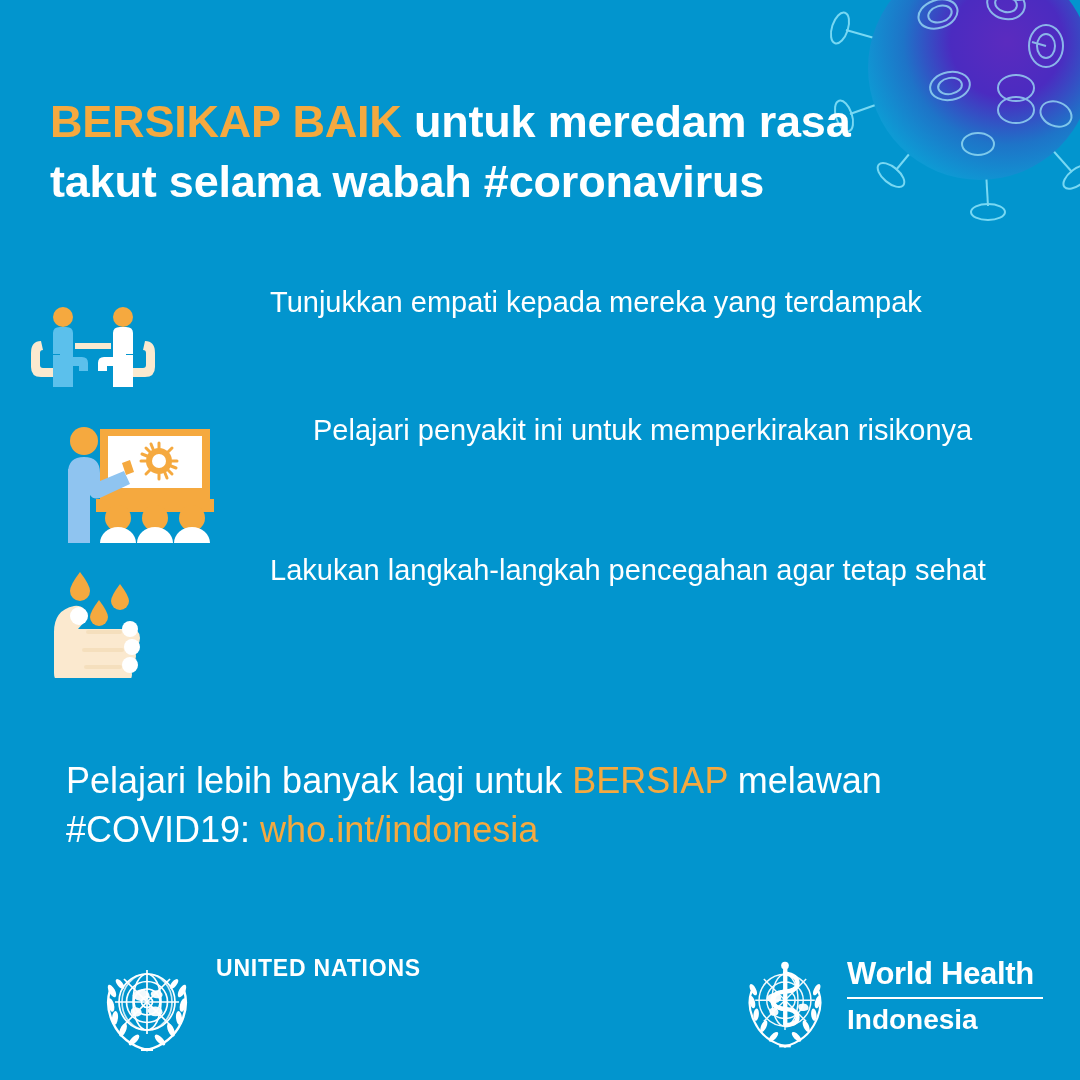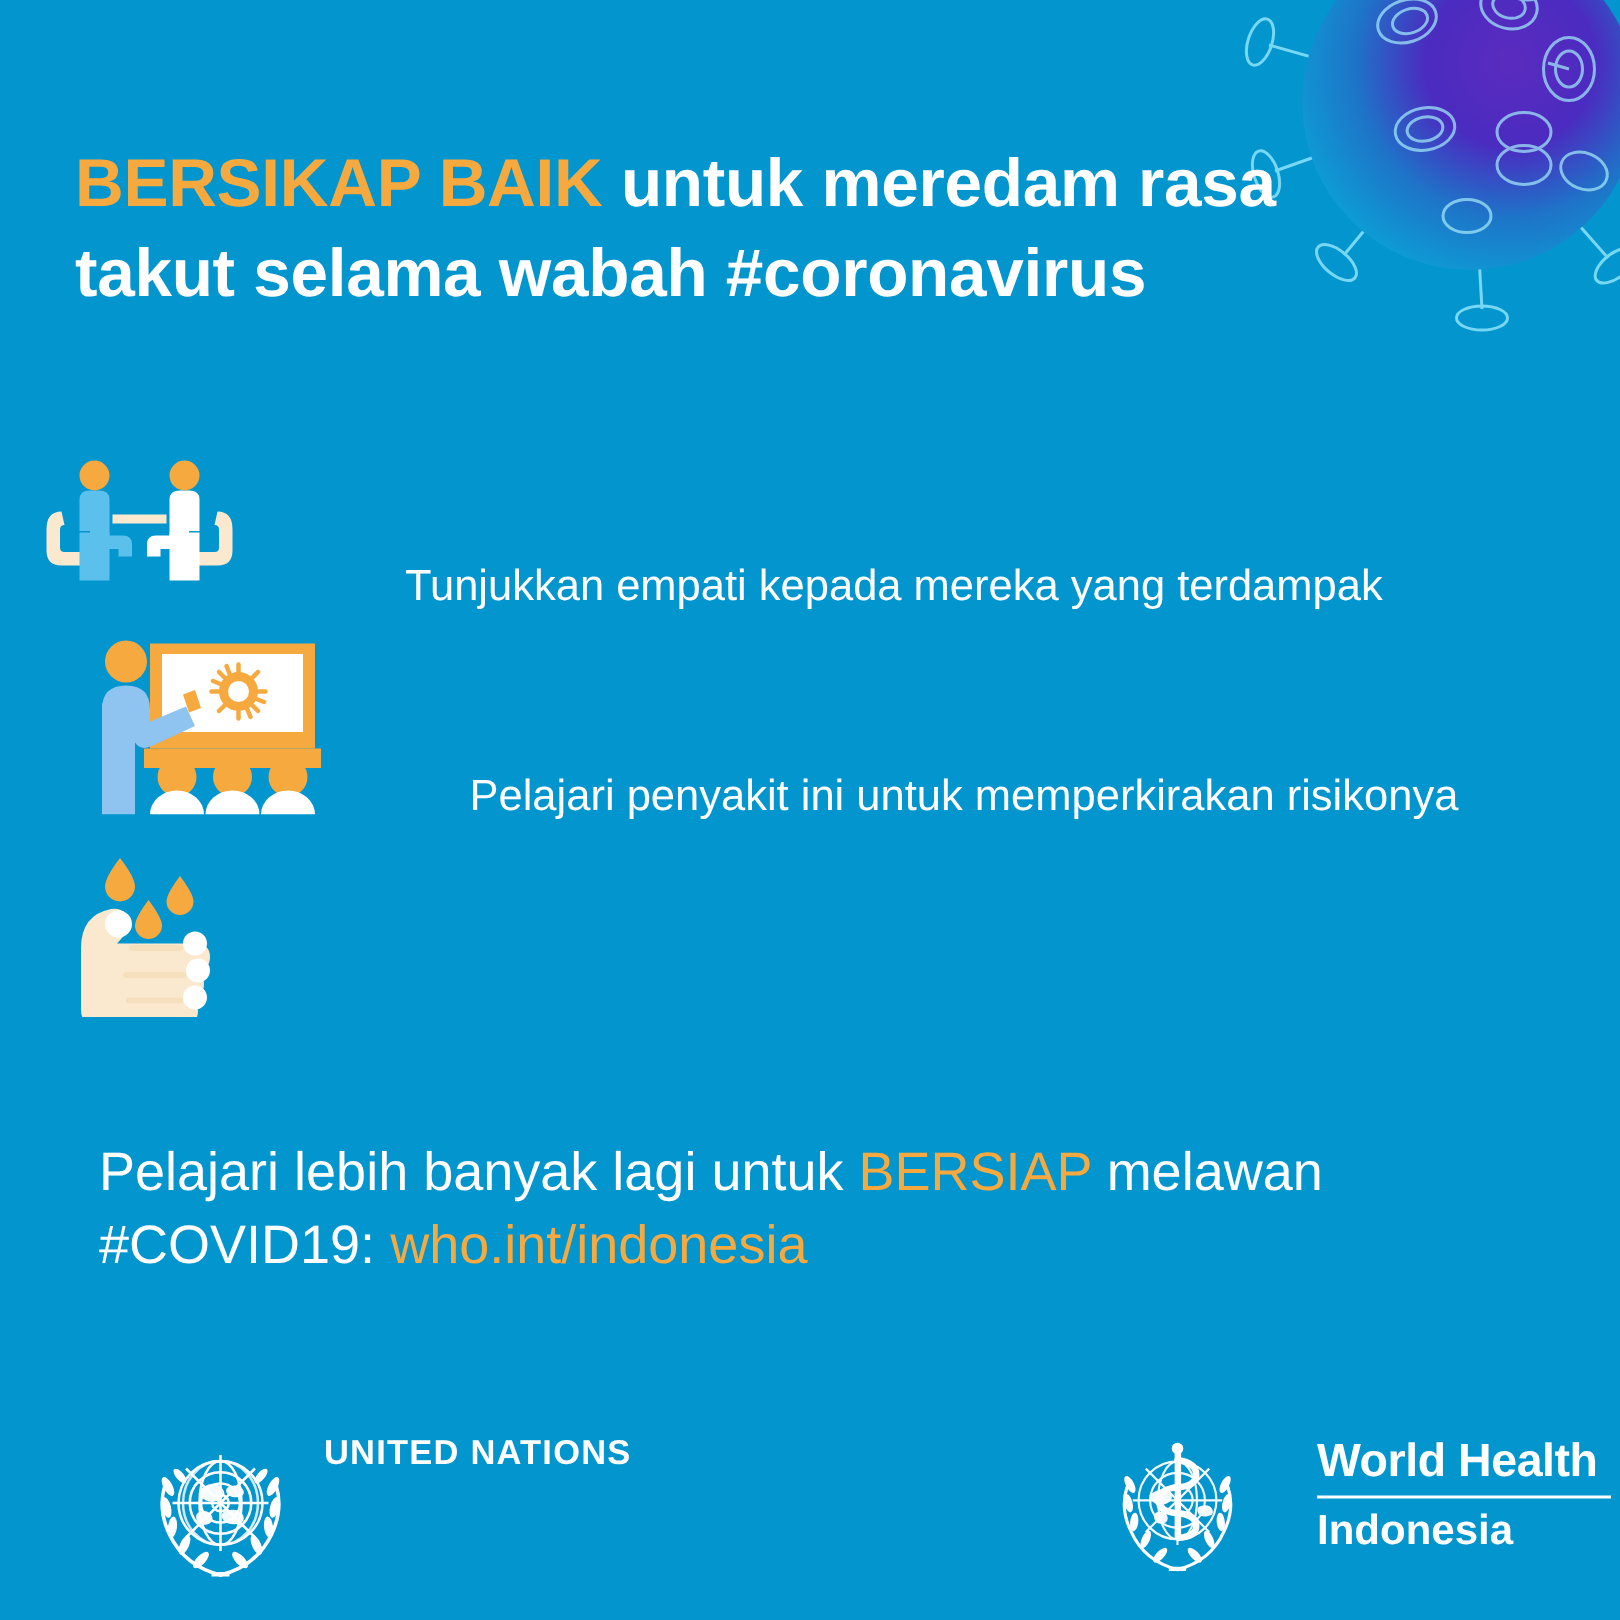--- a/index.html
+++ b/index.html
@@ -45,21 +45,21 @@
   
   .bullets {
     position: absolute;
     left: 0;
     top: 283px;
     width: 1080px;
   }
   .bullet-row {
     position: relative;
     display: flex;
-    align-items: flex-end;
+    align-items: flex-start;
     width: 1080px;
   }
   .bullet-row.r1 { height: 128px; }
   .bullet-row.r2 { height: 140px; padding-left: 43px; }
   .bullet-row.r3 { height: 135px; }
 
   .bullet-icon {
     width: 186px;
     min-width: 186px;
     height: 100%;
@@ -108,21 +108,21 @@
   }
 
   .logo-who {
     position: absolute;
     left: 735px;
     top: 952px;
     display: flex;
     align-items: flex-start;
     gap: 12px;
   }
-  .who-text { padding-top: 6px; margin-left: 31px; }
+  .who-text { padding-top: 6px; }
   .who-line1, .who-line2 {
     color: #ffffff;
     font-size: 31px;
     font-weight: bold;
     line-height: 1.04;
     letter-spacing: -0.3px;
   }
   .who-rule {
     width: 196px;
     height: 2px;
@@ -285,20 +285,21 @@
           <circle cx="102" cy="69" r="8" fill="#ffffff"></circle>
           <circle cx="104" cy="87" r="8" fill="#ffffff"></circle>
           <circle cx="102" cy="105" r="8" fill="#ffffff"></circle>
           <g stroke="#f5dfbd" stroke-width="4" stroke-linecap="round">
             <line x1="60" y1="72" x2="92" y2="72"></line>
             <line x1="56" y1="90" x2="94" y2="90"></line>
             <line x1="58" y1="107" x2="92" y2="107"></line>
           </g>
         </svg>
       </div>
+      <div class="bullet-text">Lakukan langkah-langkah pencegahan agar tetap sehat</div>
     </div>
 
   </div>
 
   <div class="cta">
     <span>Pelajari lebih banyak lagi untuk </span><span class="cta-accent">BERSIAP</span><span> melawan #COVID19: </span><span class="cta-url">who.int/indonesia</span>
   </div>
 
   <div class="logo-un">
     <div>

